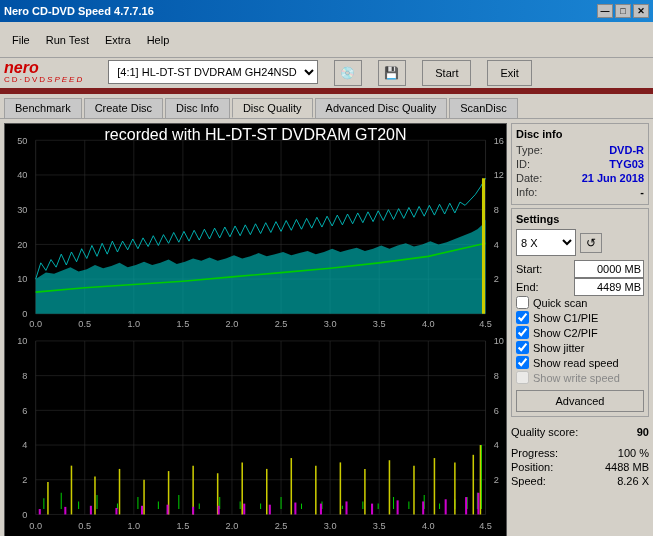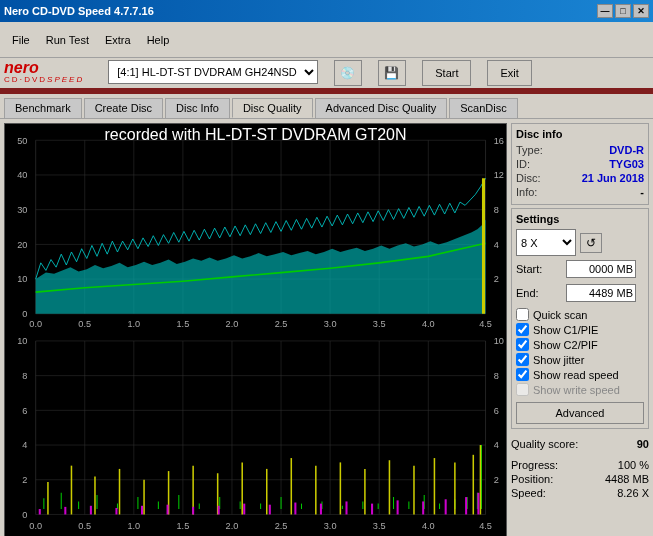--- a/index.html
+++ b/index.html
@@ -38,21 +38,21 @@
     .right-panel { width: 142px; padding: 4px 4px 0 0; display: flex; flex-direction: column; gap: 3px; }
     .disc-info-section { background: #d4d0c8; border: 1px solid #a0a0a0; padding: 4px; }
     .section-title { font-size: 11px; font-weight: bold; margin-bottom: 4px; }
     .info-row { display: flex; justify-content: space-between; font-size: 11px; margin-bottom: 2px; }
     .info-label { color: #333; }
     .info-value { color: #0000cc; font-weight: bold; }
     .info-value.normal { color: #000; }
     .settings-section { background: #d4d0c8; border: 1px solid #a0a0a0; padding: 4px; }
     .speed-row { display: flex; gap: 4px; align-items: center; margin-bottom: 4px; }
     .speed-select { height: 27px; width: 60px; border: 1px solid #7a7a7a; background: white; font-size: 11px; }
-    .settings-input-row { display: flex; gap: 12px; align-items: center; margin-bottom: 6px; }
+    .settings-input-row { display: flex; gap: 20px; align-items: center; margin-bottom: 0; }
     .settings-label { font-size: 11px; width: 38px; }
     .settings-input { width: 70px; height: 18px; border: 1px solid #7a7a7a; background: white; font-size: 11px; padding: 0 2px; text-align: right; }
     .checkbox-row { display: flex; align-items: center; gap: 4px; margin-bottom: 2px; font-size: 11px; }
     .checkbox-row input[type=checkbox] { margin: 0; }
     .advanced-btn { width: 100%; height: 22px; background: #d4d0c8; border: 1px solid #888; cursor: pointer; font-size: 11px; margin-top: 4px; }
     .quality-score-row { display: flex; justify-content: space-between; align-items: center; font-size: 11px; margin-top: 4px; }
     .quality-score-val { font-weight: bold; }
     .progress-section { margin-top: 4px; }
     .progress-row { display: flex; justify-content: space-between; font-size: 11px; margin-bottom: 2px; }
 
@@ -289,21 +289,21 @@
       <div class="section-title">Disc info</div>
       <div class="info-row">
         <span class="info-label">Type:</span>
         <span class="info-value">DVD-R</span>
       </div>
       <div class="info-row">
         <span class="info-label">ID:</span>
         <span class="info-value">TYG03</span>
       </div>
       <div class="info-row">
-        <span class="info-label">Disc:</span>
+        <span class="info-label">Date:</span>
         <span class="info-value">21 Jun 2018</span>
       </div>
       <div class="info-row">
         <span class="info-label">Info:</span>
         <span class="info-value normal">-</span>
       </div>
     </div>
 
     <div class="settings-section">
       <div class="section-title">Settings</div>

